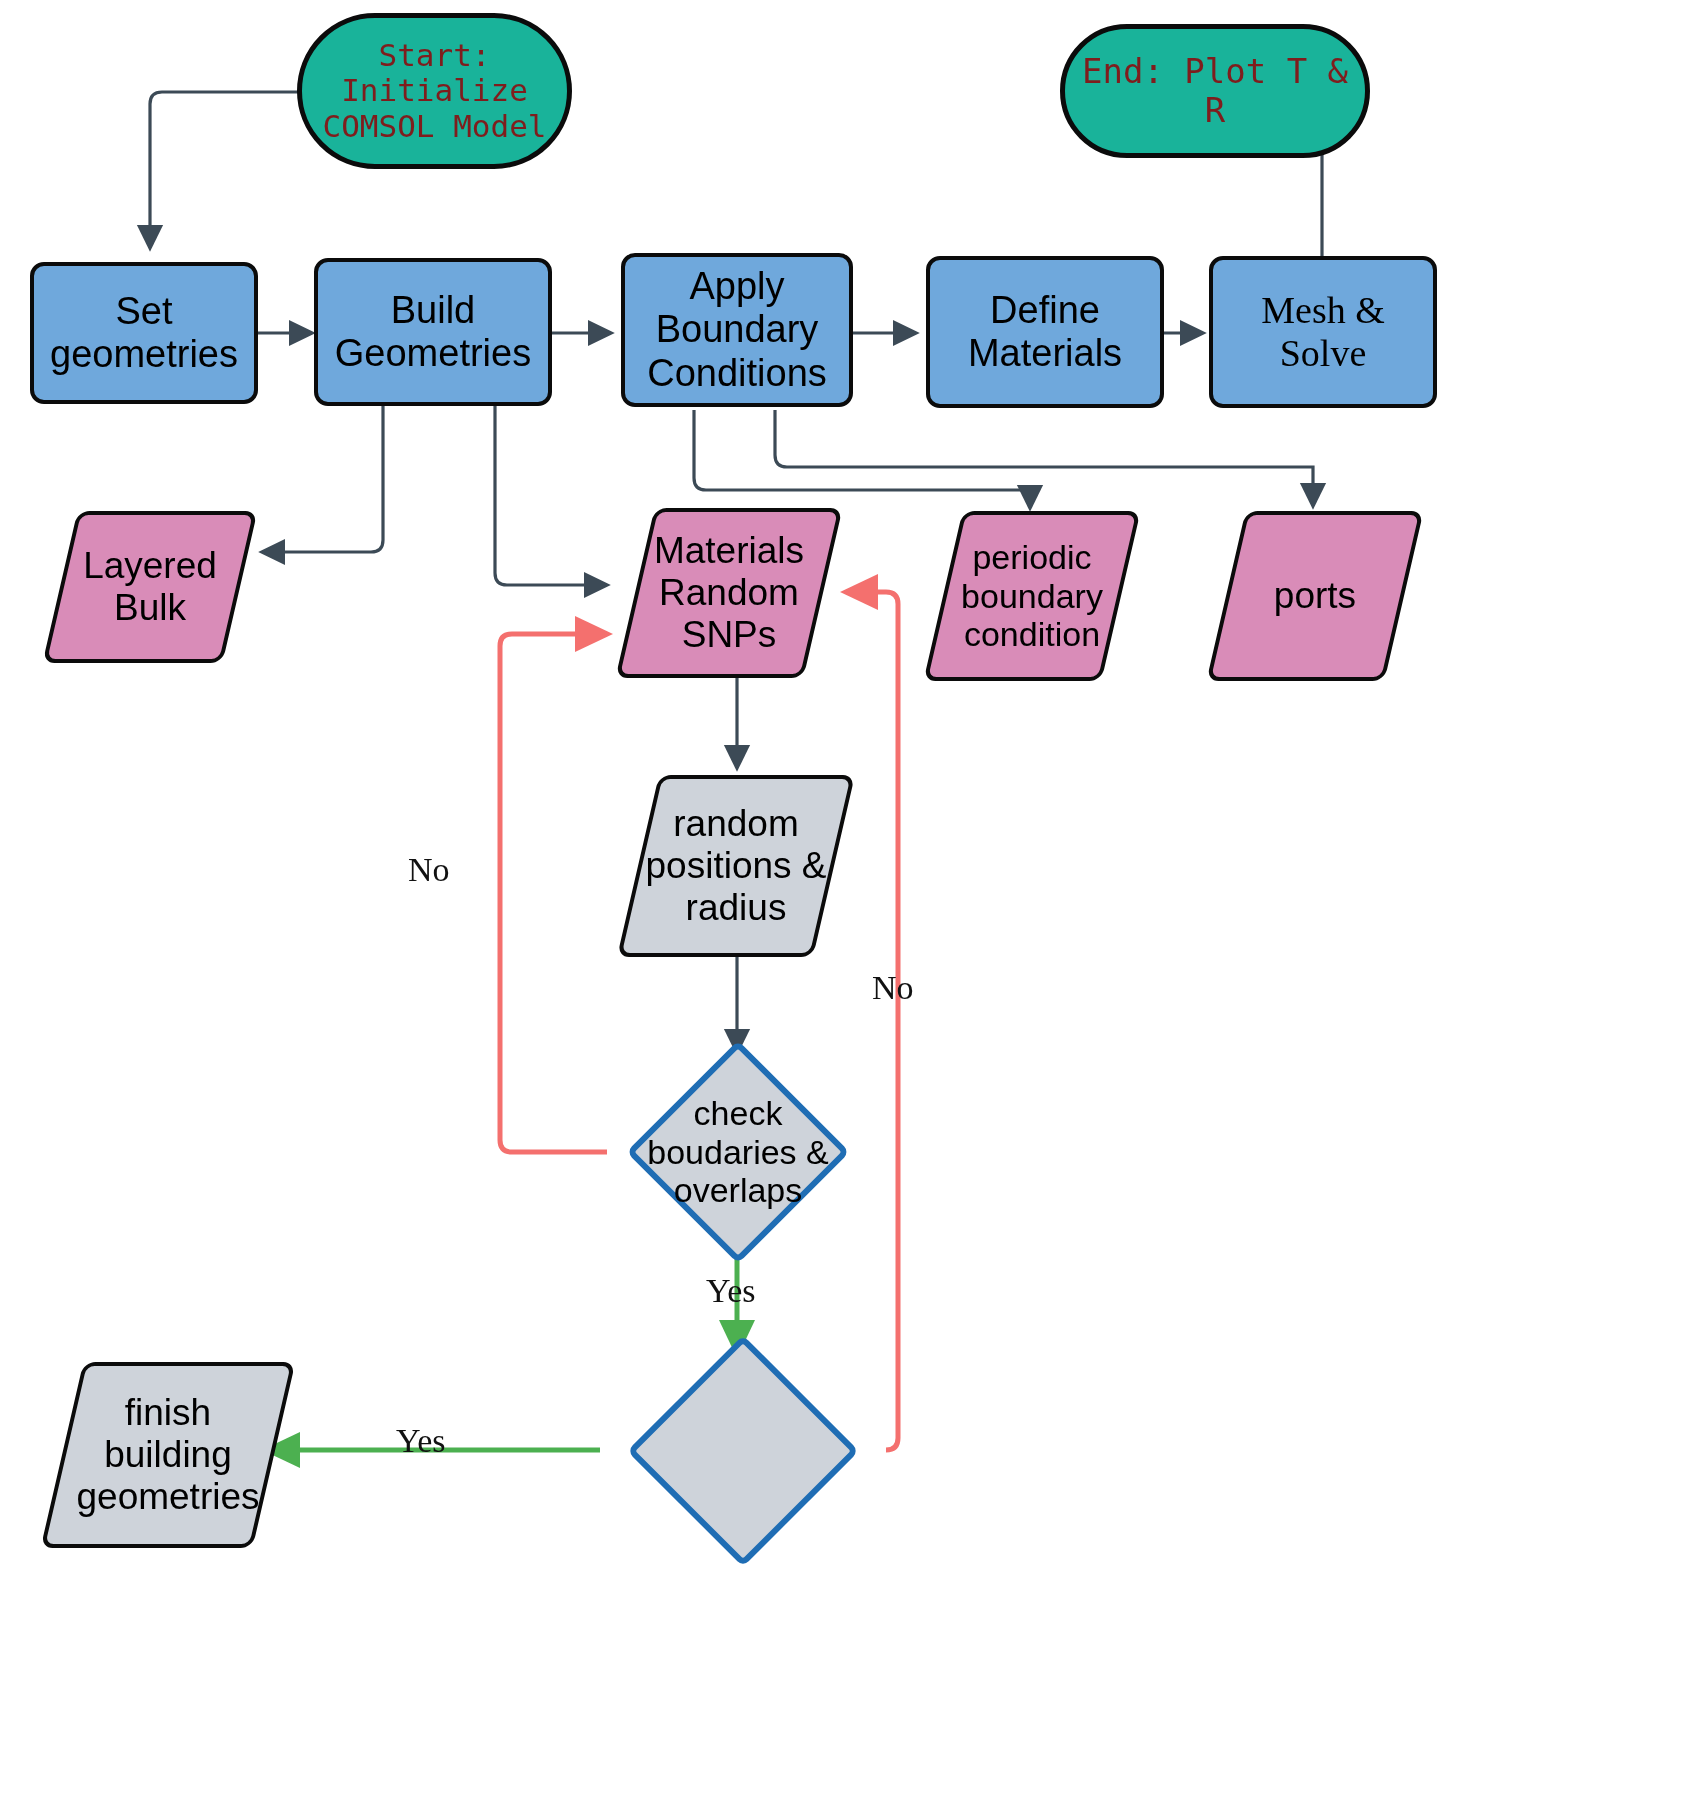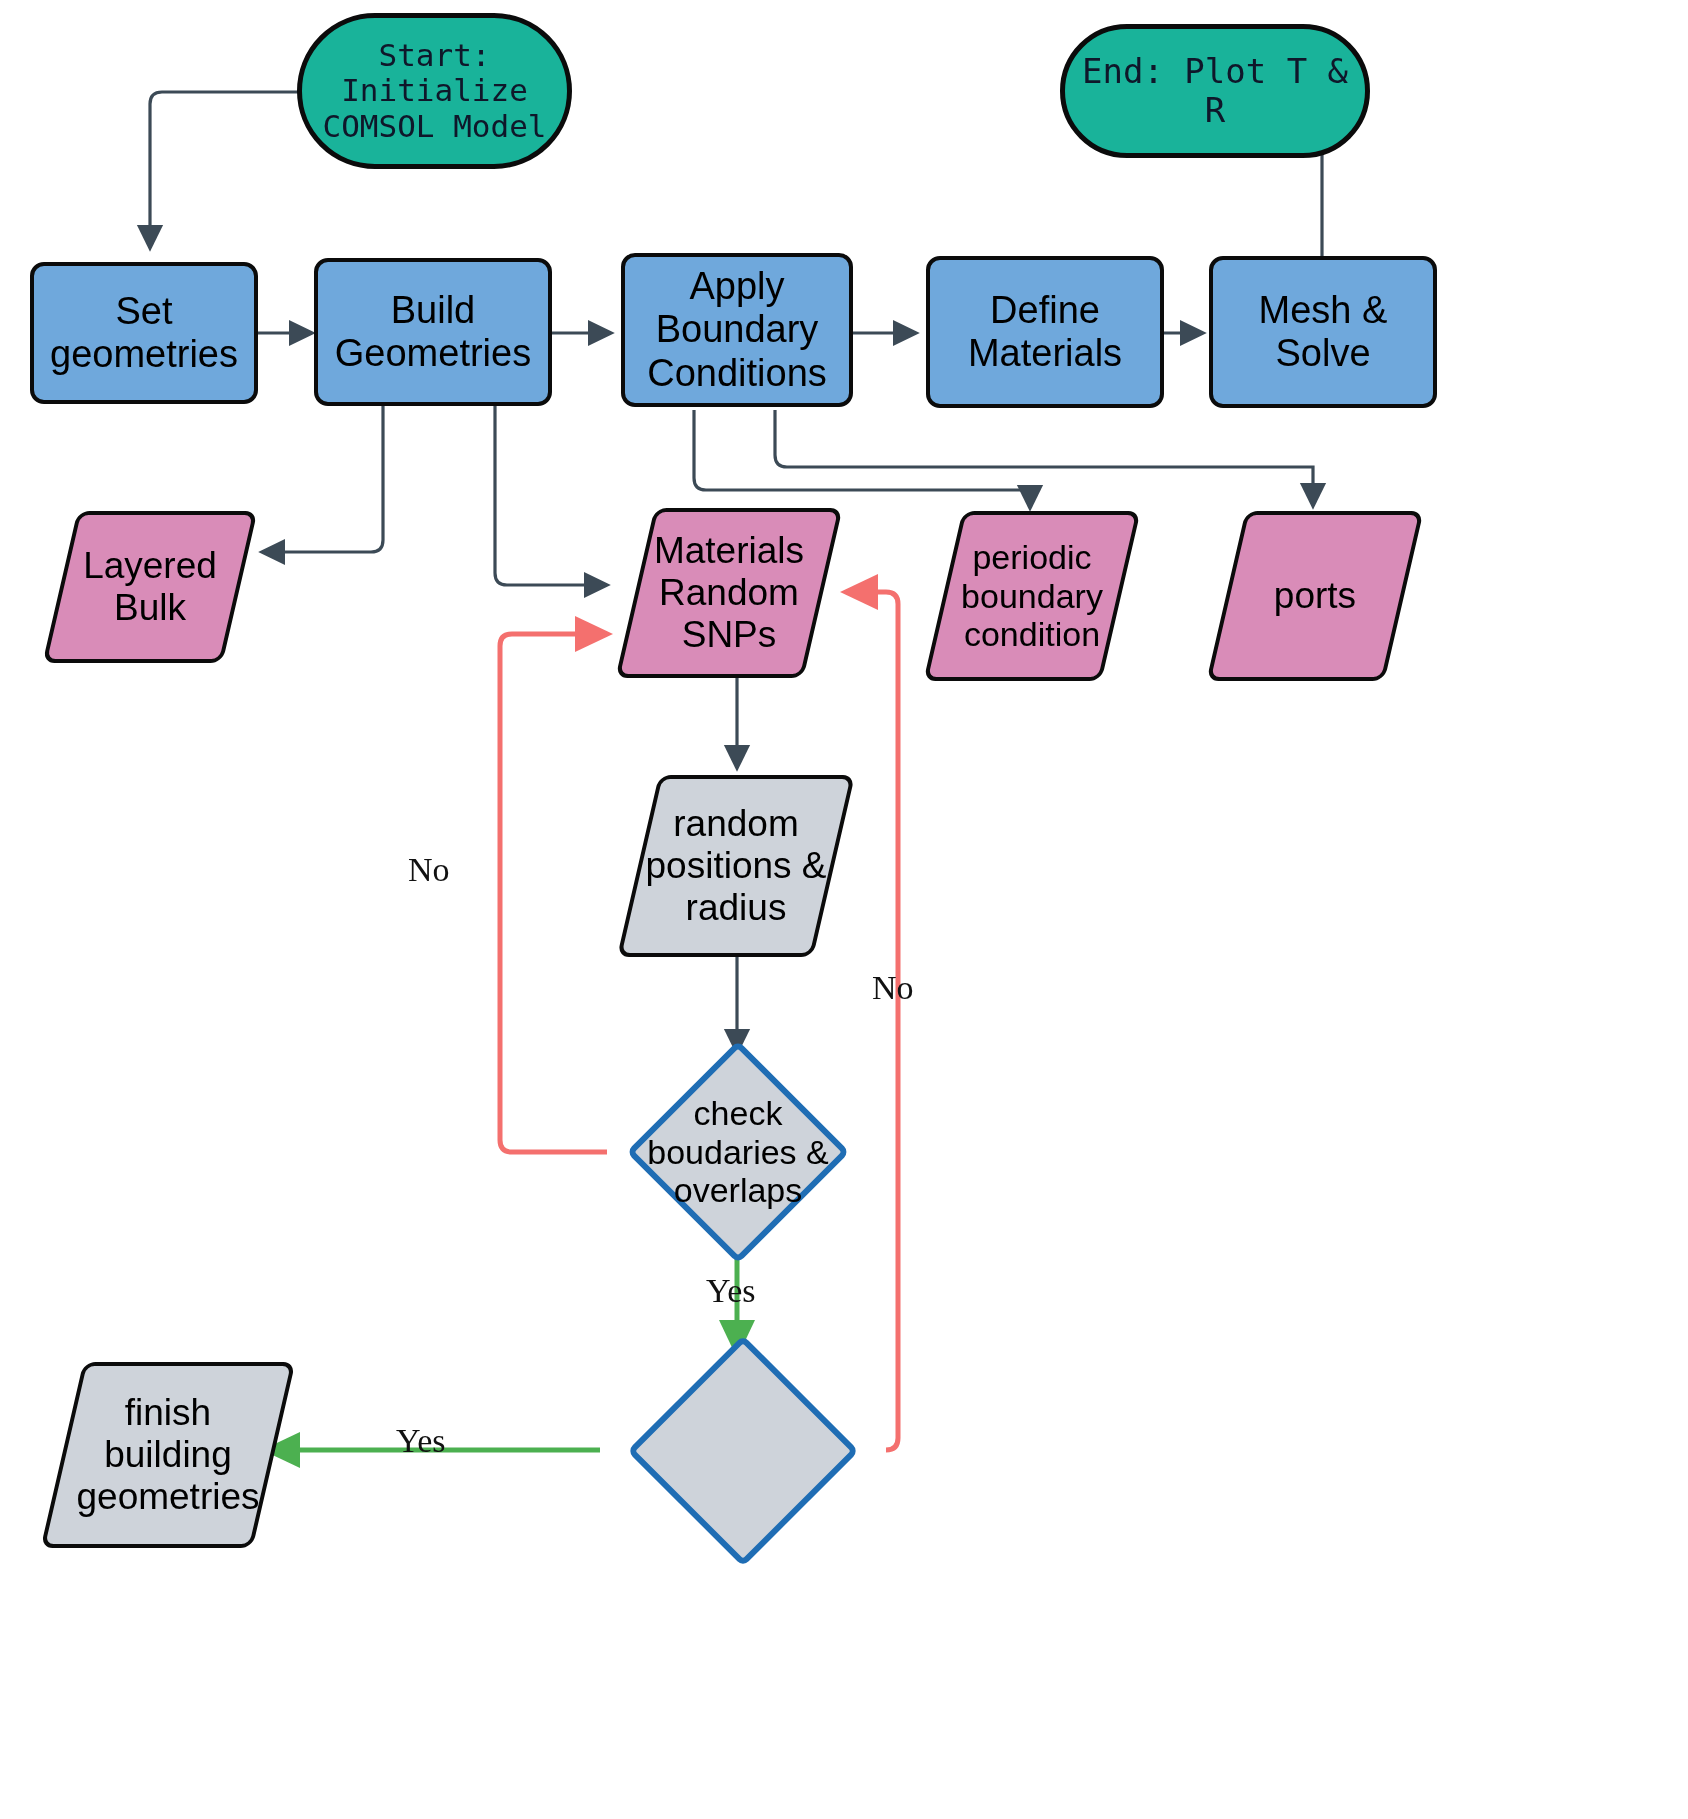--- a/index.html
+++ b/index.html
@@ -5,21 +5,21 @@
   html,body{margin:0;padding:0;background:#ffffff;}
   #stage{position:relative;width:1688px;height:1819px;background:#ffffff;
          font-family:"Liberation Sans", sans-serif;overflow:hidden;}
   svg.layer{position:absolute;left:0;top:0;width:1688px;height:1819px;overflow:visible;}
   .node{position:absolute;display:flex;align-items:center;justify-content:center;
         text-align:center;box-sizing:border-box;z-index:5;}
   .node .txt{width:100%;padding:0 6px;line-height:1.14;}
 
   
   .terminator{background:#19b39a;border:5px solid #0b0b0b;border-radius:90px;
-              font-family:"DejaVu Sans Mono", monospace;font-size:31px;color:#0f172a;
+              font-family:"DejaVu Sans Mono", monospace;font-size:31px;color:#7f1d1d;
               letter-spacing:0px;}
   
   .process{background:#6fa8dc;border:4px solid #0b0b0b;border-radius:14px;
            font-size:38px;color:#000;}
   
   .data{font-size:37px;color:#000;}
   .data .skewbg{position:absolute;left:0;top:0;right:0;bottom:0;
                 transform:skewX(-13deg);border:4px solid #0b0b0b;border-radius:12px;z-index:-1;}
   .data.pink .skewbg{background:#d98cb8;}
   .data.gray .skewbg{background:#ced3da;}
@@ -110,21 +110,21 @@
     <div class="txt" style="white-space:pre-line;">Apply
 Boundary
 Conditions</div>
   </div>
 
   <div class="node process" style="left:926px;top:256px;width:238px;height:152px;">
     <div class="txt" style="white-space:pre-line;">Define
 Materials</div>
   </div>
 
-  <div class="node process" style="left:1209px;top:256px;width:228px;height:152px;">
+  <div class="node process" style="left:1209px;top:256px;width:228px;height:152px;font-family:Liberation Serif, serif;">
     <div class="txt" style="white-space:pre-line;">Mesh &amp;
 Solve</div>
   </div>
 
   <div class="node data pink" style="left:60px;top:511px;width:180px;height:152px;">
     <div class="skewbg"></div>
     <div class="txt" style="white-space:pre-line;">Layered
 Bulk</div>
   </div>
 

